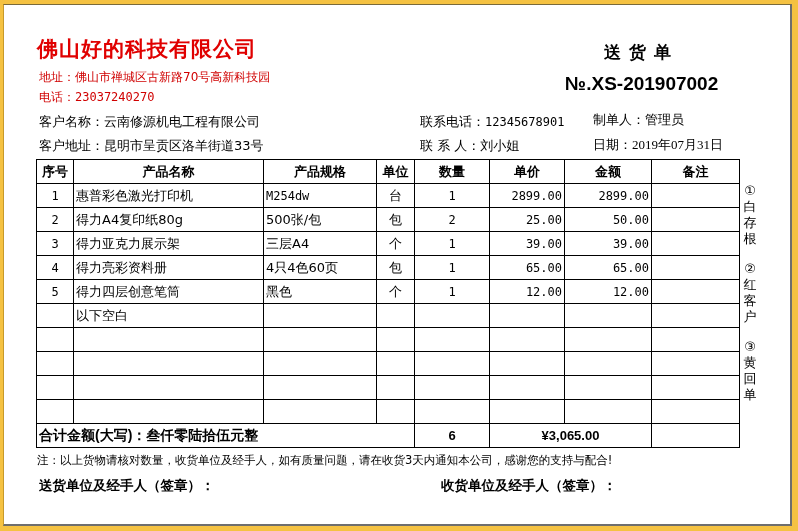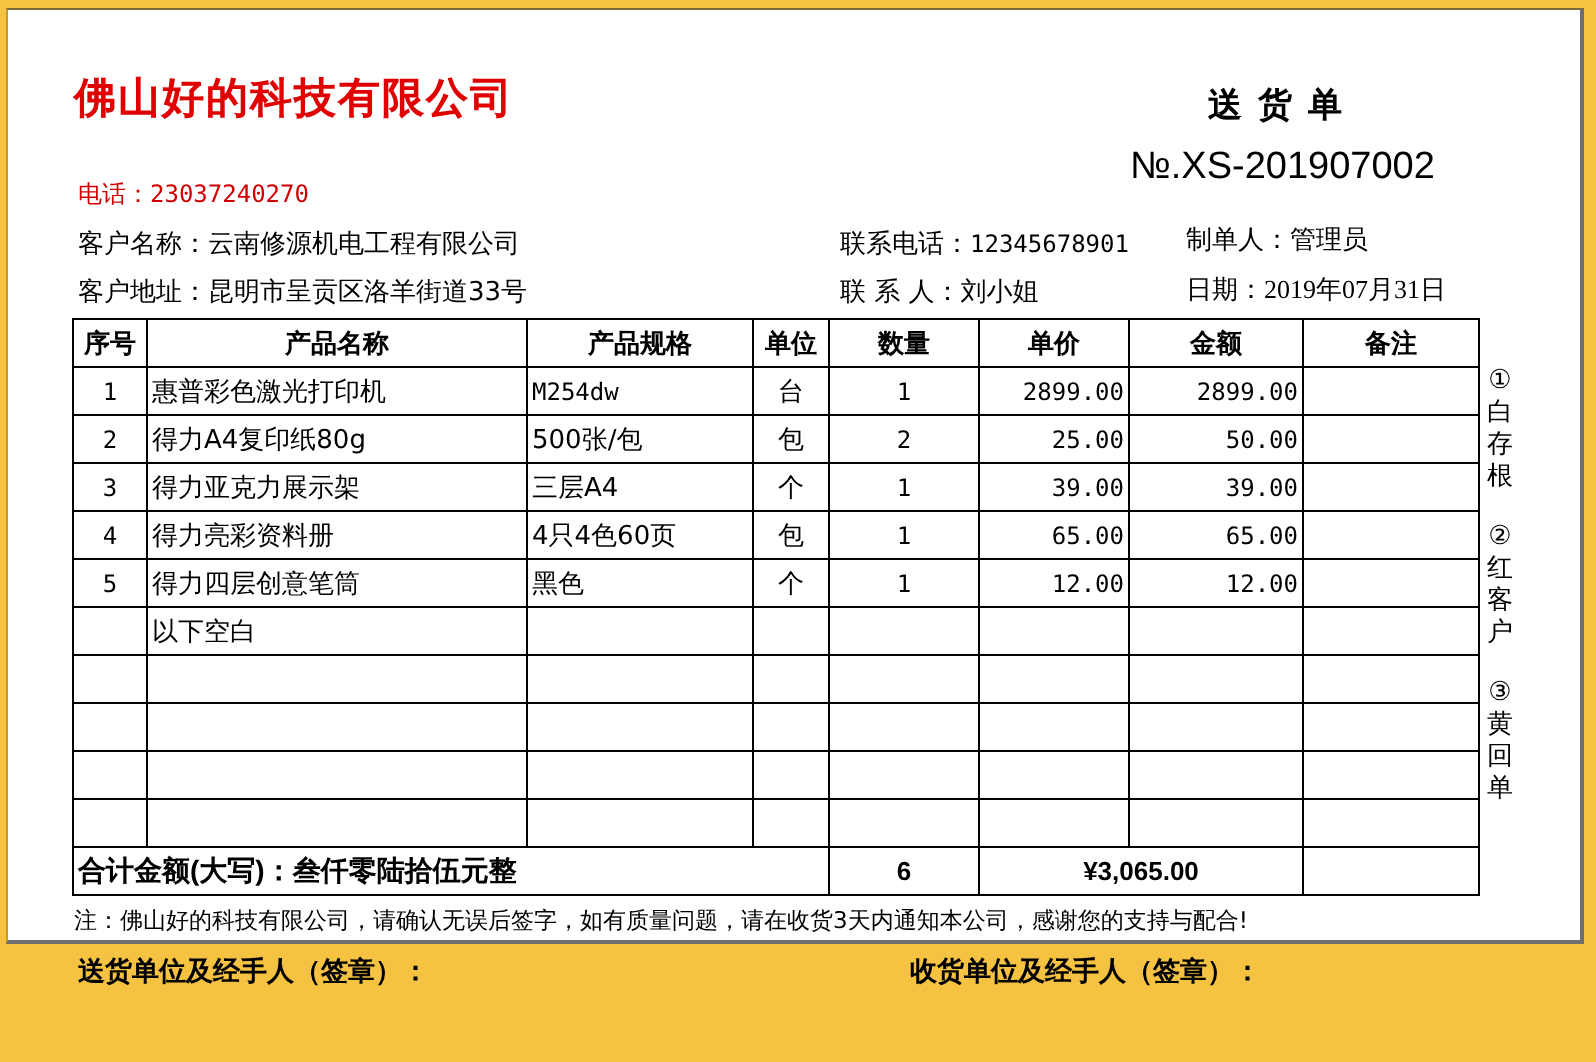--- a/index.html
+++ b/index.html
@@ -4,41 +4,41 @@
   <style>
     * { box-sizing: border-box; margin: 0; padding: 0; }
     html, body { width: 798px; height: 531px; overflow: hidden; background: #ffffff; }
     body { font-family: "DejaVu Sans", "Liberation Sans", sans-serif; position: relative; }
 
     .frame {
       position: absolute; left: 0; top: 0; width: 798px; height: 531px;
       background: #f5c242;
     }
     .page {
-      position: absolute; left: 3px; top: 4px; width: 789px; height: 468px;
+      position: absolute; left: 3px; top: 4px; width: 789px; height: 522px;
       background: #ffffff;
       border-top: 1px solid #7a6a3a;
       border-left: 1px solid #c89a2a;
       border-right: 2px solid #6e6e6e;
       border-bottom: 2px solid #6e6e6e;
     }
     .abs { position: absolute; white-space: nowrap; }
 
     .company-name {
       left: 36px; top: 34px; font-family: "DejaVu Serif", "Liberation Serif", serif;
       font-size: 21px; font-weight: bold; color: #e00000; letter-spacing: 1px;
     }
     .company-addr { left: 38px; top: 68px; font-size: 12px; color: #d00000; }
     .company-tel { left: 38px; top: 88px; font-size: 12px; color: #d00000; font-family: "DejaVu Sans Mono", "Liberation Mono", monospace; }
 
     .doc-title {
       left: 604px; top: 40px; font-family: "DejaVu Serif", "Liberation Serif", serif;
       font-size: 17px; font-weight: bold; color: #000; letter-spacing: 8px;
     }
-    .doc-no { left: 565px; top: 72px; font-family: "Liberation Sans", sans-serif; font-size: 19px; color: #000; }
+    .doc-no { left: 565px; top: 72px; font-family: "Liberation Sans", sans-serif; font-size: 19px; color: #000; font-weight: bold; }
 
     .info { font-size: 13px; color: #000; }
 
     table.grid {
       position: absolute; left: 36px; top: 159px;
       border-collapse: collapse; table-layout: fixed;
       font-size: 13px; color: #000;
     }
     table.grid td, table.grid th {
       border: 1.5px solid #000; height: 24px; padding: 0 2px; overflow: hidden; white-space: nowrap;
@@ -53,30 +53,31 @@
 
     .copies {
       left: 742px; top: 184px; width: 16px; font-size: 13px; line-height: 16px;
       white-space: normal; text-align: center; color: #000;
     }
     .copy-group { margin-bottom: 14px; }
 
     .note { left: 36px; top: 452px; font-size: 11.5px; color: #000; }
     .sign { font-family: "DejaVu Serif", "Liberation Serif", serif; font-weight: bold; font-size: 13.5px; top: 476px; color: #000000; }
     .sign-left { left: 38px; }
-    .sign-right { left: 440px; margin-left: 14px; }
+    .sign-right { left: 440px; }
   </style>
 </head>
 <body>
 
 <div class="frame"></div>
 
 <div class="page">
 
   <div class="abs company-name" style="left:33px;top:30px;">佛山好的科技有限公司</div>
+  <div class="abs company-addr" style="left:35px;top:64px;">地址：佛山市禅城区古新路70号高新科技园</div>
   <div class="abs company-tel" style="left:35px;top:84px;">电话：23037240270</div>
 
   <div class="abs doc-title" style="left:600px;top:36px;">送货单</div>
   <div class="abs doc-no" style="left:561px;top:68px;">№.XS-201907002</div>
 
   <div class="abs info" style="left:35px;top:108px;">
     <span>客户名称：</span><span>云南修源机电工程有限公司</span>
   </div>
   <div class="abs info" style="left:416px;top:108px;">
     <span>联系电话：</span><span style="font-family:'DejaVu Sans Mono','Liberation Mono',monospace;font-size:12px;">12345678901</span>
@@ -242,17 +243,17 @@
       <div>户</div>
     </div>
     <div class="copy-group">
       <div>③</div>
       <div>黄</div>
       <div>回</div>
       <div>单</div>
     </div>
   </div>
 
-  <div class="abs note" style="left:33px;top:448px;">注：佛山好的科技有限公司，请确认无误后签字，如有质量问题，请在收货3天内通知本公司，感谢您的支持与配合!</div>
+  <div class="abs note" style="left:33px;top:448px;">注：以上货物请核对数量，收货单位及经手人，如有质量问题，请在收货3天内通知本公司，感谢您的支持与配合!</div>
   <div class="abs sign sign-left" style="left:35px;top:472px;">送货单位及经手人（签章）：</div>
   <div class="abs sign sign-right" style="left:437px;top:472px;">收货单位及经手人（签章）：</div>
 
 </div>
 
 </body></html>

